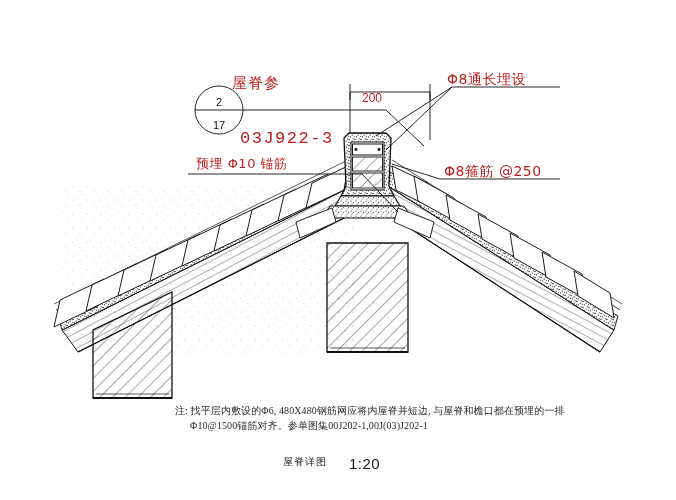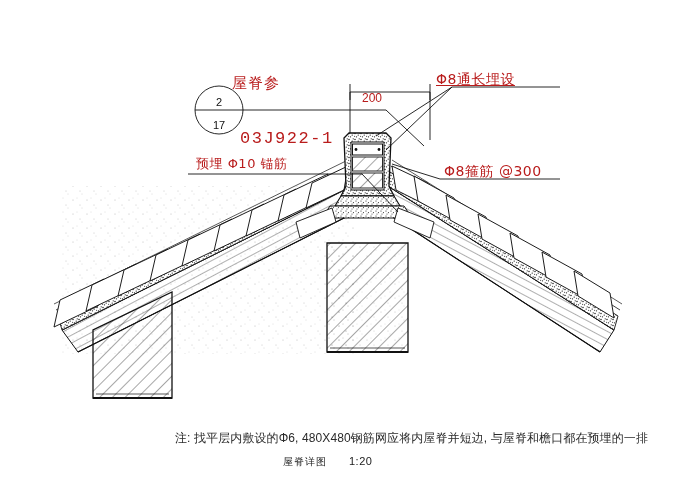--- a/index.html
+++ b/index.html
@@ -6,35 +6,35 @@
   body{width:676px;height:500px;position:relative;overflow:hidden;
        font-family:"Liberation Sans",sans-serif;color:#1a1a1a;}
   #sheet{position:absolute;inset:0;}
   svg{position:absolute;left:0;top:0;}
   .txt{position:absolute;white-space:nowrap;color:#b91c1c;}
   .cn{font-family:"DejaVu Sans",sans-serif;}
   .lbl-ridge-ref{left:232px;top:74px;font-size:15px;letter-spacing:1px;}
   .lbl-atlas{left:240px;top:129px;font-size:17px;letter-spacing:1.5px;
              font-family:"Liberation Mono",monospace;}
   .lbl-embed{left:196px;top:155px;font-size:13px;letter-spacing:0.5px;}
-  .lbl-full{left:436px;top:71px;font-size:14px;letter-spacing:0.5px;text-decoration:underline;}
+  .lbl-full{left:447px;top:71px;font-size:14px;letter-spacing:0.5px;}
   .lbl-stirrup{left:444px;top:163px;font-size:14px;letter-spacing:0.5px;}
   .lbl-dim200{left:362px;top:91px;font-size:12px;
               font-family:"Liberation Sans",sans-serif;}
   .cal-num{position:absolute;font-size:11px;color:#111;
            font-family:"Liberation Sans",sans-serif;text-align:center;width:30px;}
   .cal-top{left:204px;top:96px;}
   .cal-bot{left:204px;top:119px;}
-  .note{position:absolute;font-size:12px;color:#2a2a2a;white-space:nowrap;
-        font-family:Liberation Sans, sans-serif;letter-spacing:0.1px;margin-top:26px;}
+  .note{position:absolute;font-size:10px;color:#2a2a2a;white-space:nowrap;
+        font-family:Liberation Serif, serif;letter-spacing:0.1px;}
   .note1{left:175px;top:404px;}
   .note2{left:190px;top:419px;}
   .title-main{position:absolute;left:283px;top:455px;font-size:10px;
               letter-spacing:1px;font-family:"DejaVu Sans",sans-serif;}
-  .title-scale{position:absolute;left:349px;top:455px;font-size:11px;
+  .title-scale{position:absolute;left:349px;top:455px;font-size:15px;
                font-family:"Liberation Sans",sans-serif;letter-spacing:0.5px;}
 </style>
 </head>
 <body>
 
 <div id="sheet">
 
 <svg width="676" height="500" viewBox="0 0 676 500">
   <defs>
     <pattern id="hatch45" width="9" height="9" patternUnits="userSpaceOnUse" patternTransform="rotate(45)">
@@ -179,28 +179,29 @@
     <line x1="440" y1="179" x2="392" y2="164"></line>
   </g>
 
 </svg>
 
 <div class="txt cn lbl-ridge-ref">屋脊参</div>
 
 <div class="cal-num cal-top">2</div>
 <div class="cal-num cal-bot">17</div>
 
-<div class="txt lbl-atlas">03J922-1</div>
+<div class="txt lbl-atlas">03J922-3</div>
 
 <div class="txt cn lbl-embed">预埋 Φ10 锚筋</div>
 
 <div class="txt cn lbl-full">Φ8通长埋设</div>
 
-<div class="txt cn lbl-stirrup">Φ8箍筋 @300</div>
+<div class="txt cn lbl-stirrup">Φ8箍筋 @250</div>
 
 <div class="txt lbl-dim200">200</div>
 
 <div class="note note1">注: 找平层内敷设的Φ6, 480X480钢筋网应将内屋脊并短边, 与屋脊和檐口都在预埋的一排</div>
+<div class="note note2">Φ10@1500锚筋对齐。参单图集00J202-1,00J(03)J202-1</div>
 
 <div class="title-main">屋脊详图</div>
 <div class="title-scale">1:20</div>
 
 </div>
 
 </body></html>

